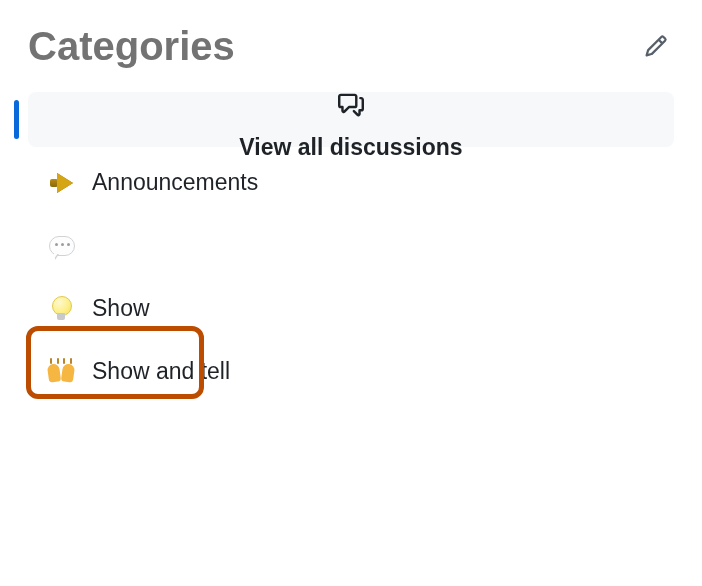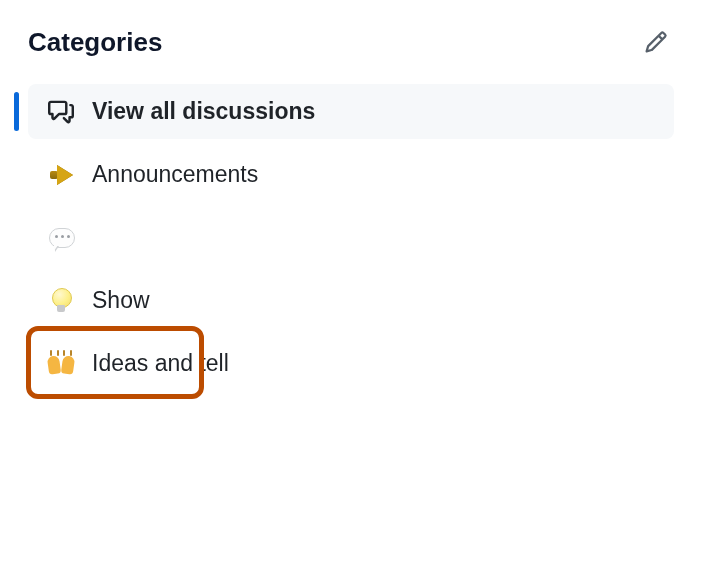--- a/index.html
+++ b/index.html
@@ -13,23 +13,23 @@
     .panel {
       padding: 24px 28px;
     }
     .header-row {
       display: flex;
       align-items: center;
       justify-content: space-between;
       margin-bottom: 24px;
     }
     .heading {
-      font-size: 26px;
+      font-size: 40px;
       font-weight: 700;
-      color: #0f172a;
+      color: #737373;
       line-height: 1.1;
     }
     .edit-btn {
       background: none;
       border: none;
       cursor: pointer;
       padding: 6px;
       display: flex;
       align-items: center;
       justify-content: center;
@@ -42,20 +42,21 @@
       align-items: center;
       gap: 16px;
       height: 55px;
       padding: 0 18px;
       border-radius: 8px;
       cursor: pointer;
       margin-bottom: 8px;
     }
     .item.active {
       background: #f6f8fa;
+      flex-direction: column;
     }
     .item.active::before {
       content: "";
       position: absolute;
       left: -14px;
       top: 8px;
       bottom: 8px;
       width: 5px;
       background: #0969da;
       border-radius: 3px;
@@ -224,18 +225,18 @@
       <span class="icon-slot">
         <span class="emoji-raised">
             <span class="emoji-raised-rays">
               <span></span>
               <span></span>
               <span></span>
               <span></span>
             </span>
           </span>
       </span>
-      <span class="label">Ideas and tell</span>
+      <span class="label">Show and tell</span>
     </li>
   </ul>
 </div>
 
 <div class="highlight-frame"></div>
 
 </body></html>

